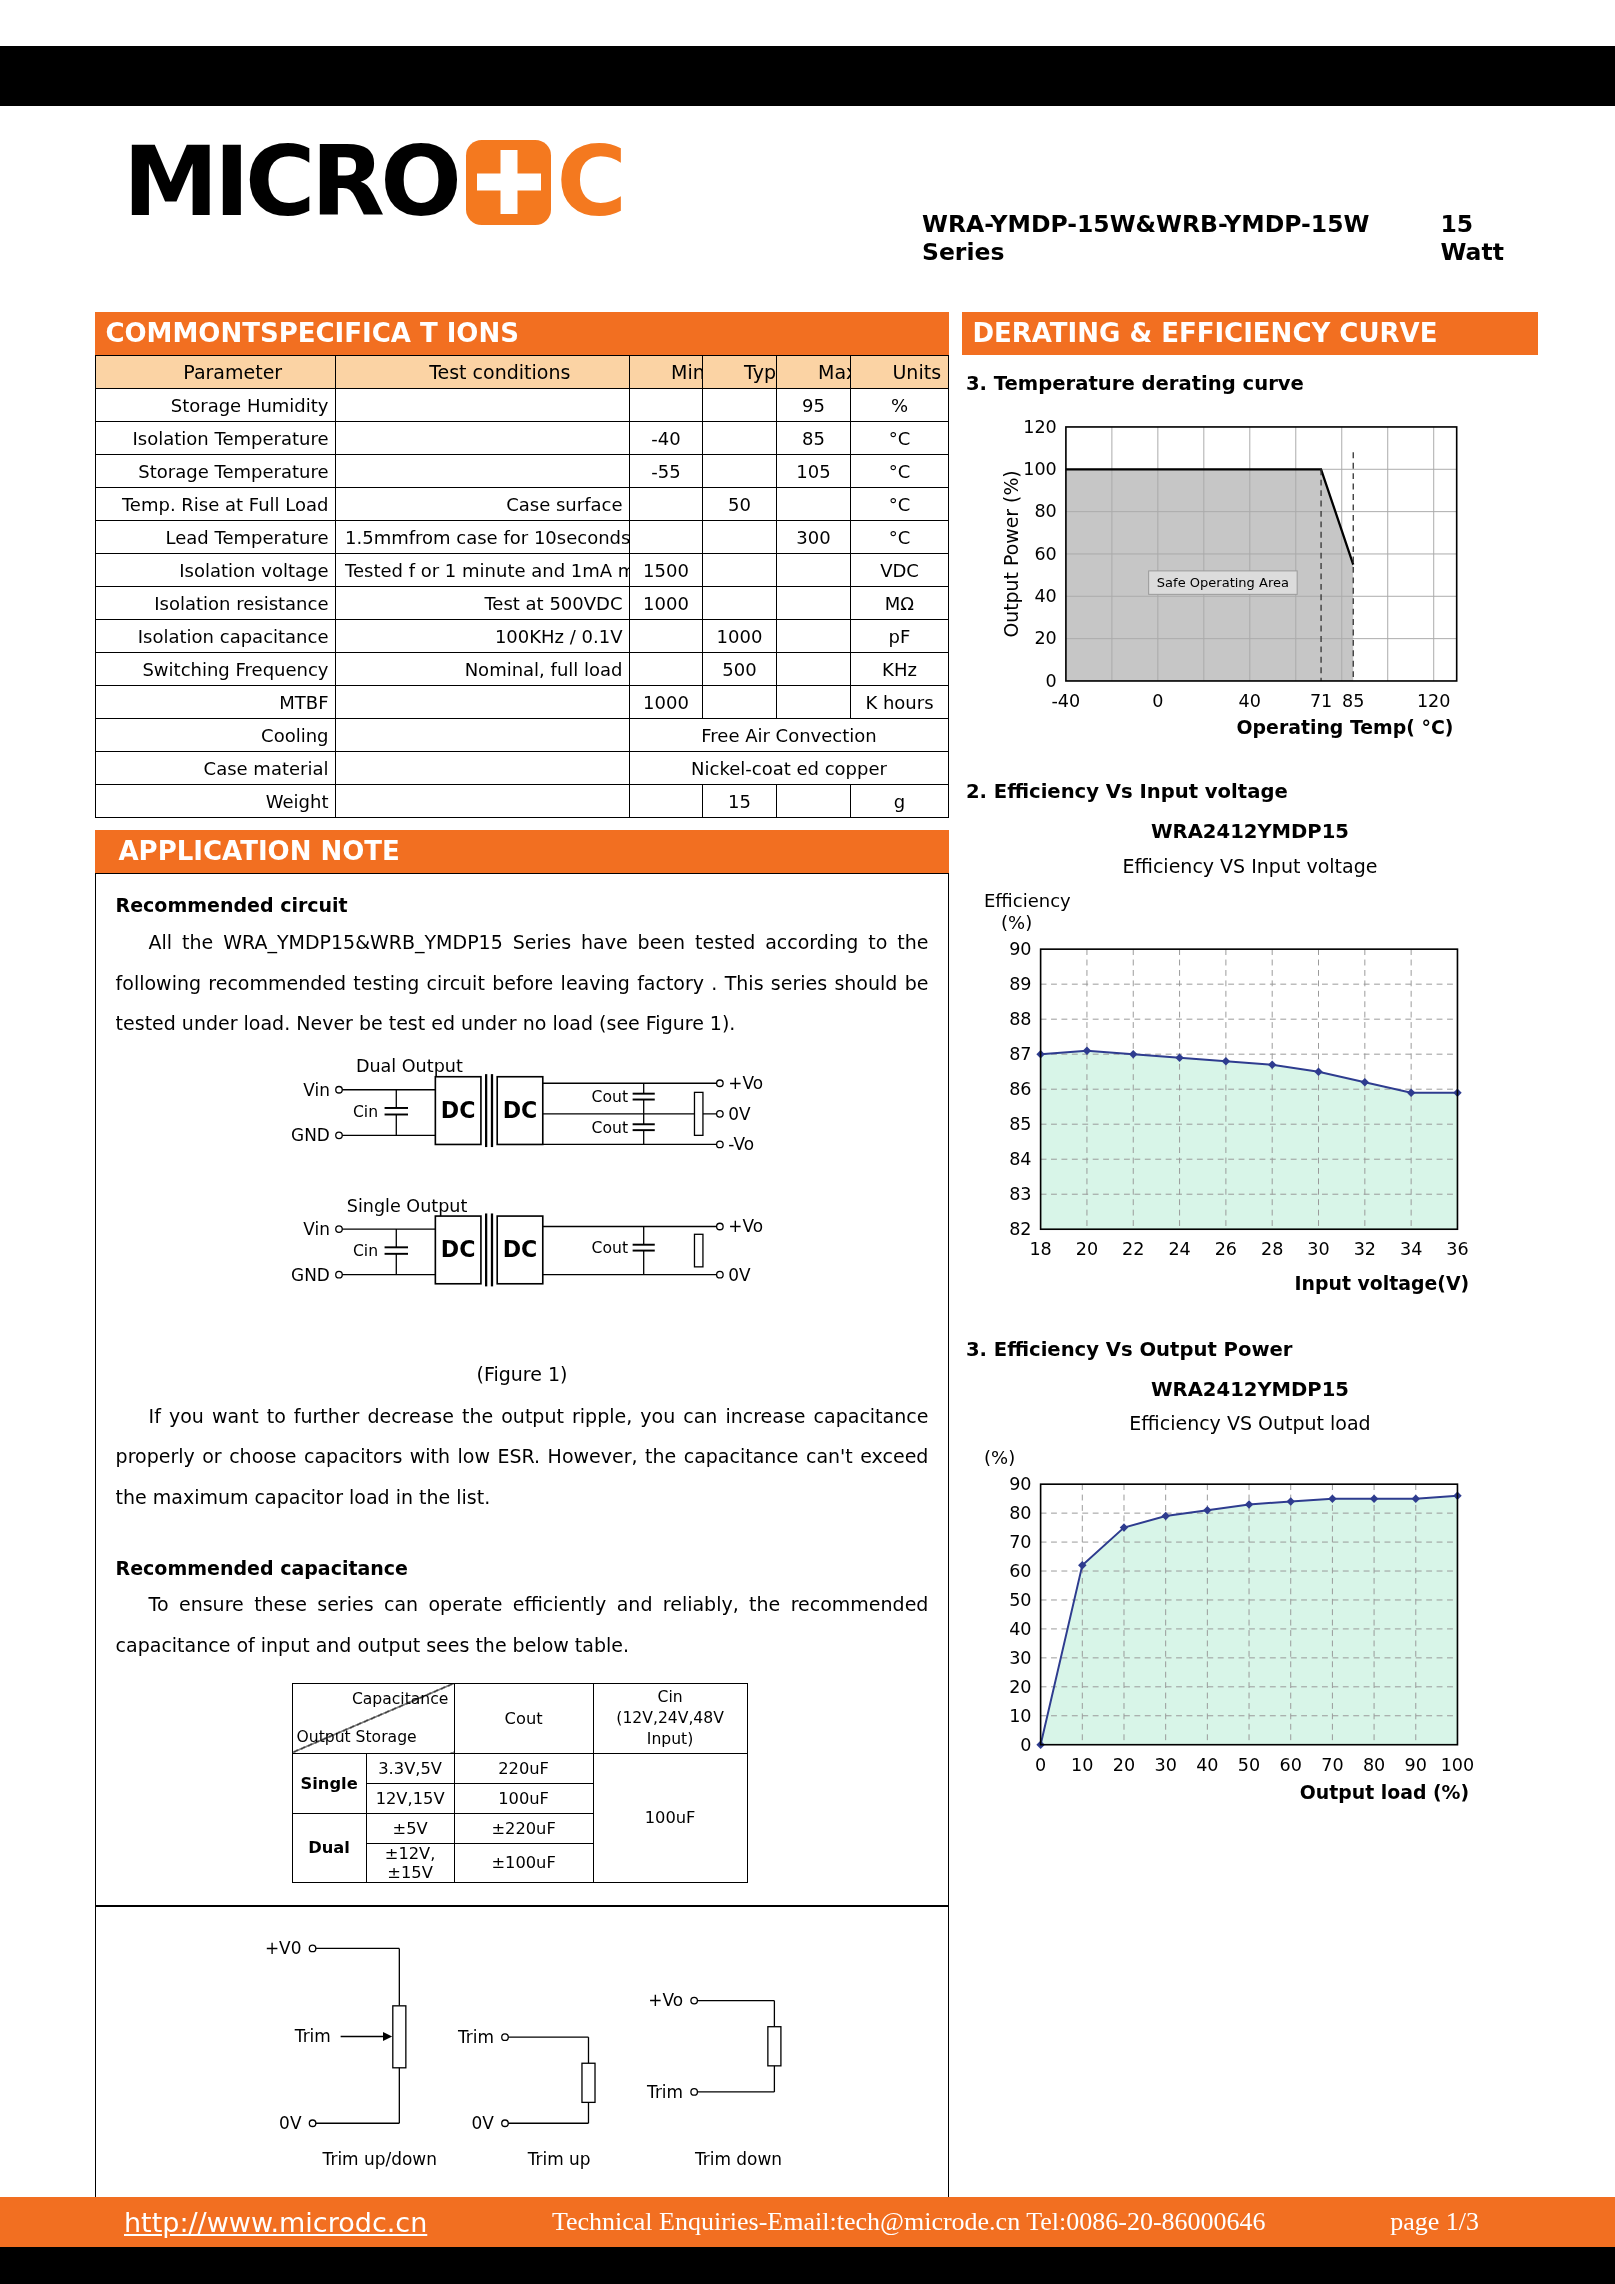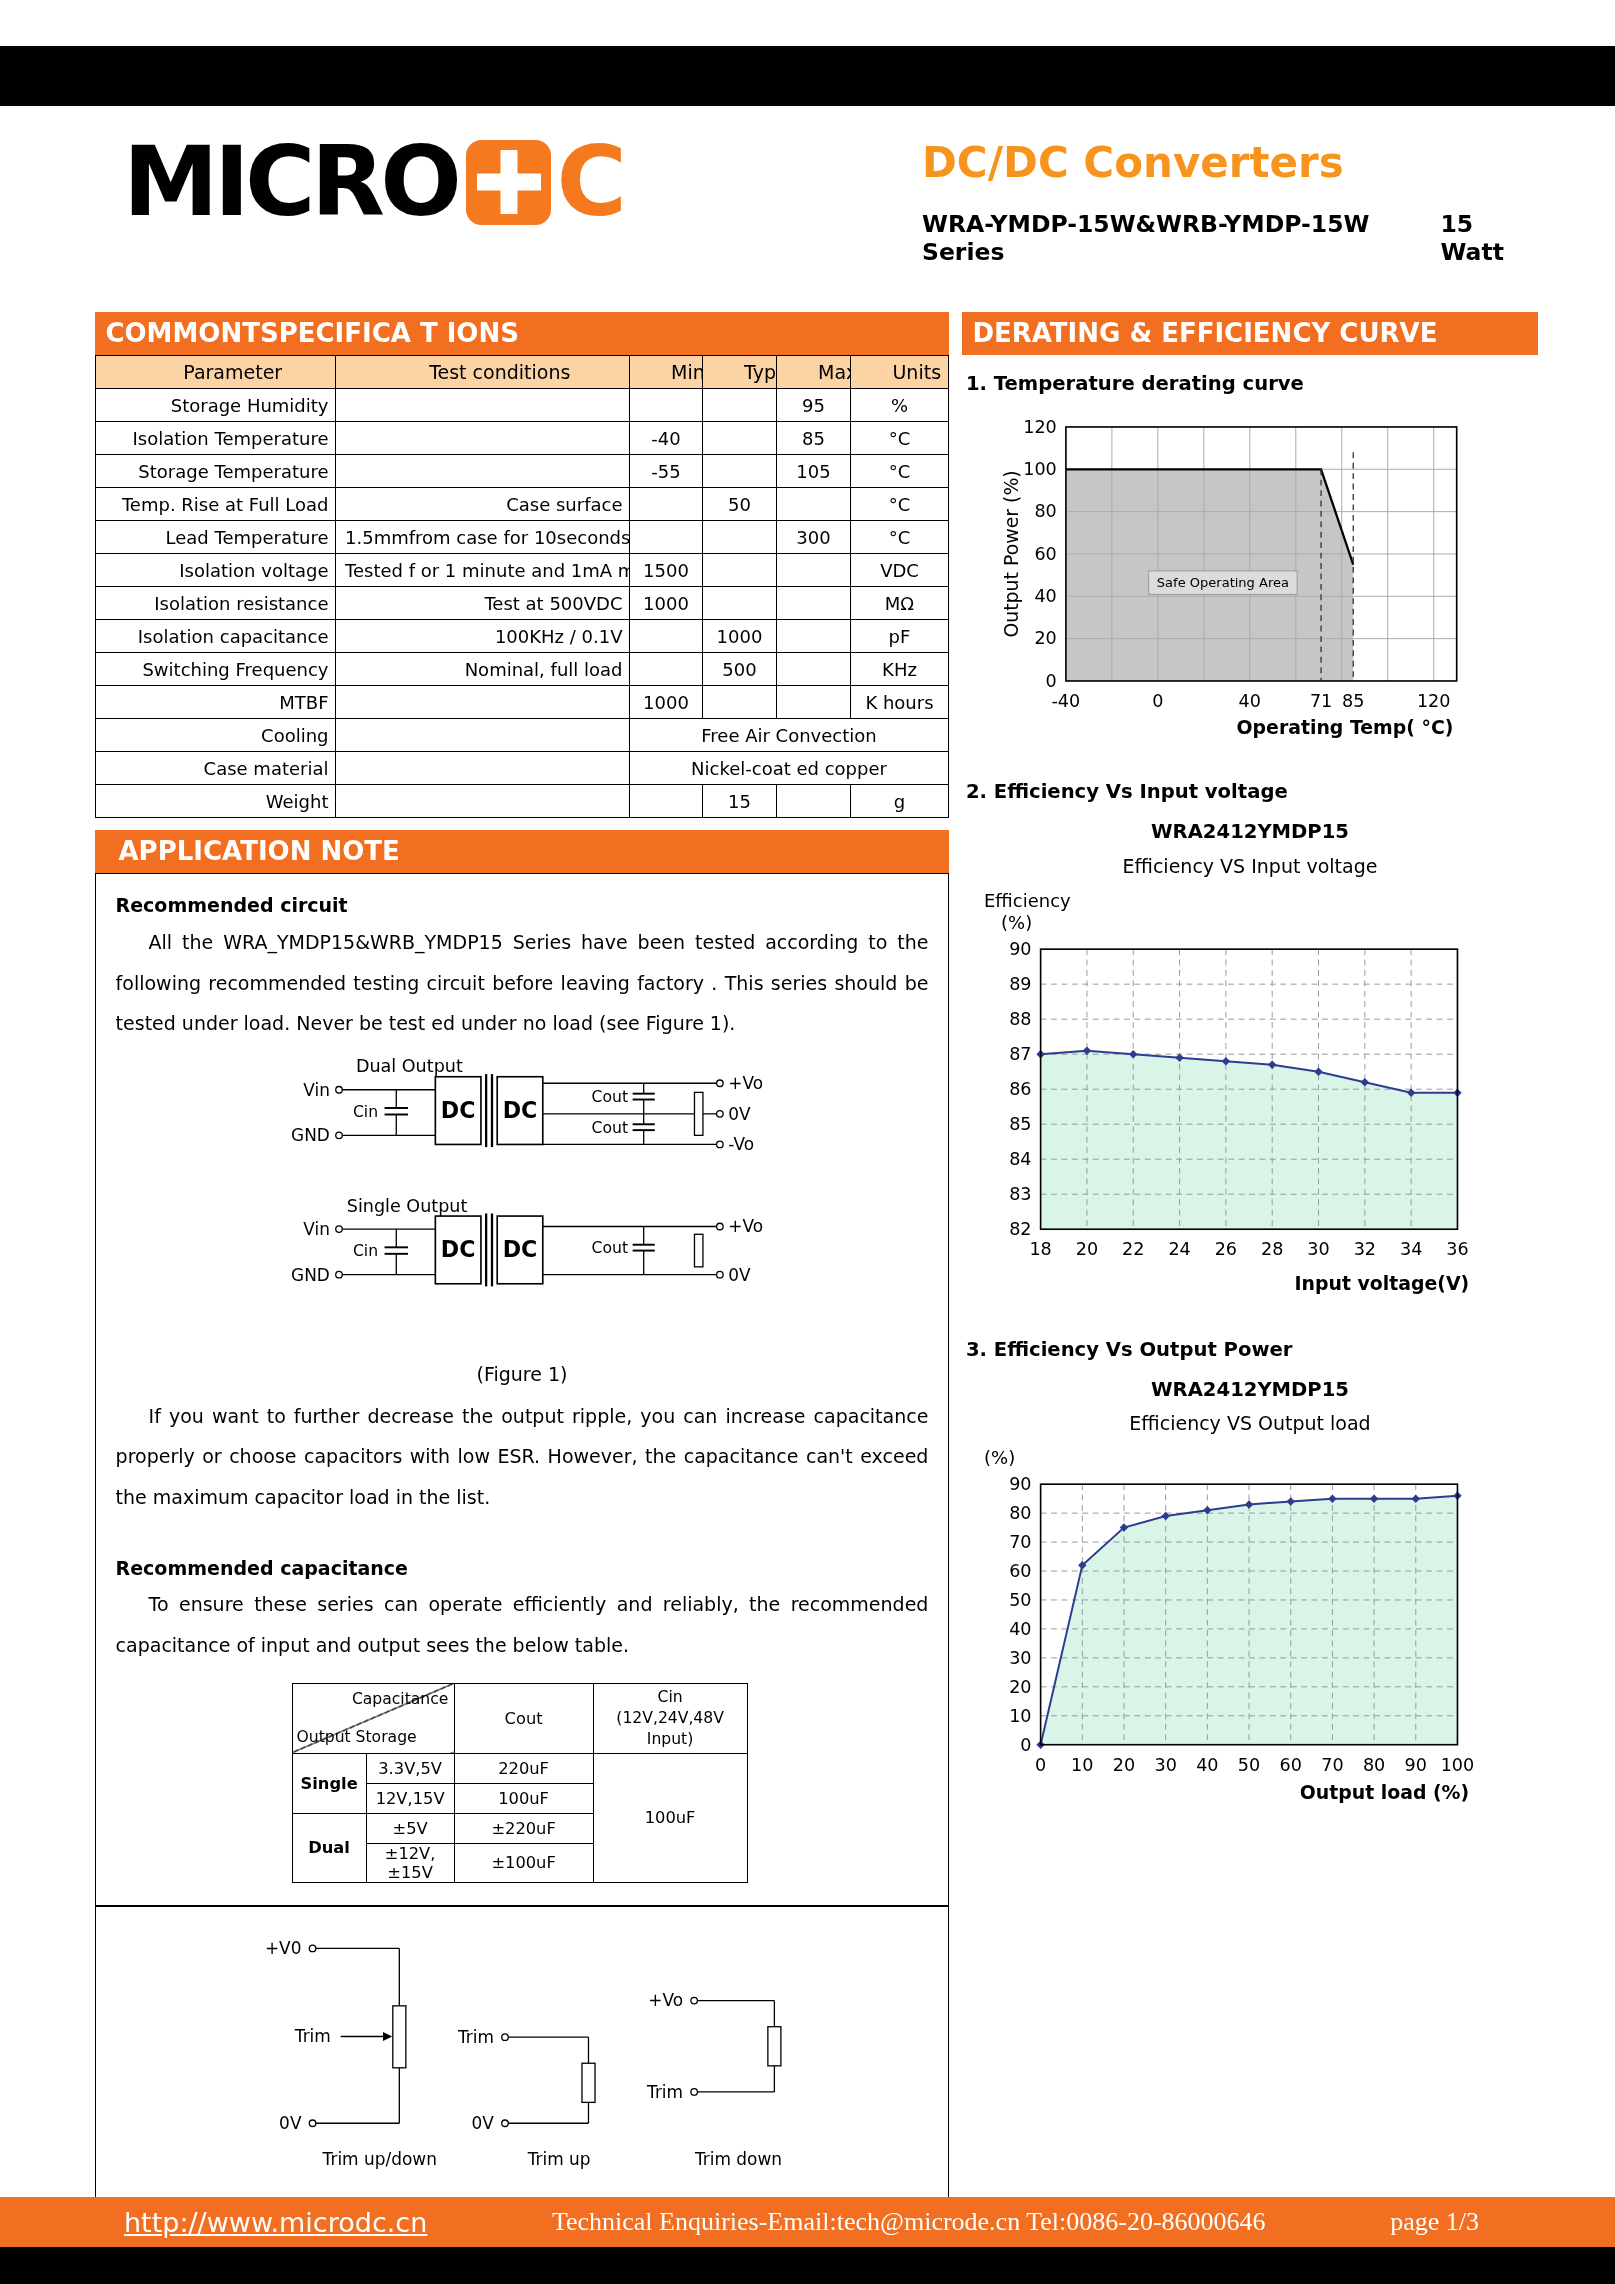--- a/index.html
+++ b/index.html
@@ -83,21 +83,20 @@
 
   <div class="logo">
     <span class="logo-micro">MICRO</span>
     <span class="logo-plusbox">
         <span class="pv"></span>
         <span class="ph"></span>
       </span>
     <span class="logo-c">C</span>
   </div>
 
-  <div class="header-title">DC/DC Converters</div>
   <div class="header-sub">
     <span>WRA-YMDP-15W&amp;WRB-YMDP-15W Series</span>
     <span>15 Watt</span>
   </div>
 
   <div class="left-col">
 
     <div class="section-bar">COMMONTSPECIFICA T IONS</div>
 
     <table class="spec-table">
@@ -383,21 +382,21 @@
         <circle cx="707" cy="262" r="5" fill="none" stroke="#000" stroke-width="2"></circle>
         <text x="690" y="271" font-size="26" text-anchor="end">Trim</text>
         <text x="775" y="374" font-size="26" text-anchor="middle">Trim down</text>
       </svg>
     </div>
   </div>
 
   <div class="right-col">
     <div class="section-bar">DERATING &amp; EFFICIENCY CURVE</div>
 
-    <div class="rc-title">1. Temperature derating curve</div>
+    <div class="rc-title">3. Temperature derating curve</div>
     <svg id="chart-derating" class="chart-svg" width="495" height="339" viewBox="0 0 760 520">
         <polygon points="115,425 115,100 506.7647058823529,100 556.1764705882354,246.24999999999997 556.1764705882354,425" fill="#c6c6c6"></polygon>
         <line x1="185.58823529411765" y1="35" x2="185.58823529411765" y2="425" stroke="#aaa" stroke-width="1.5"></line>
         <line x1="256.1764705882353" y1="35" x2="256.1764705882353" y2="425" stroke="#aaa" stroke-width="1.5"></line>
         <line x1="326.7647058823529" y1="35" x2="326.7647058823529" y2="425" stroke="#aaa" stroke-width="1.5"></line>
         <line x1="397.3529411764706" y1="35" x2="397.3529411764706" y2="425" stroke="#aaa" stroke-width="1.5"></line>
         <line x1="467.94117647058823" y1="35" x2="467.94117647058823" y2="425" stroke="#aaa" stroke-width="1.5"></line>
         <line x1="538.5294117647059" y1="35" x2="538.5294117647059" y2="425" stroke="#aaa" stroke-width="1.5"></line>
         <line x1="609.1176470588234" y1="35" x2="609.1176470588234" y2="425" stroke="#aaa" stroke-width="1.5"></line>
         <line x1="679.7058823529412" y1="35" x2="679.7058823529412" y2="425" stroke="#aaa" stroke-width="1.5"></line>

